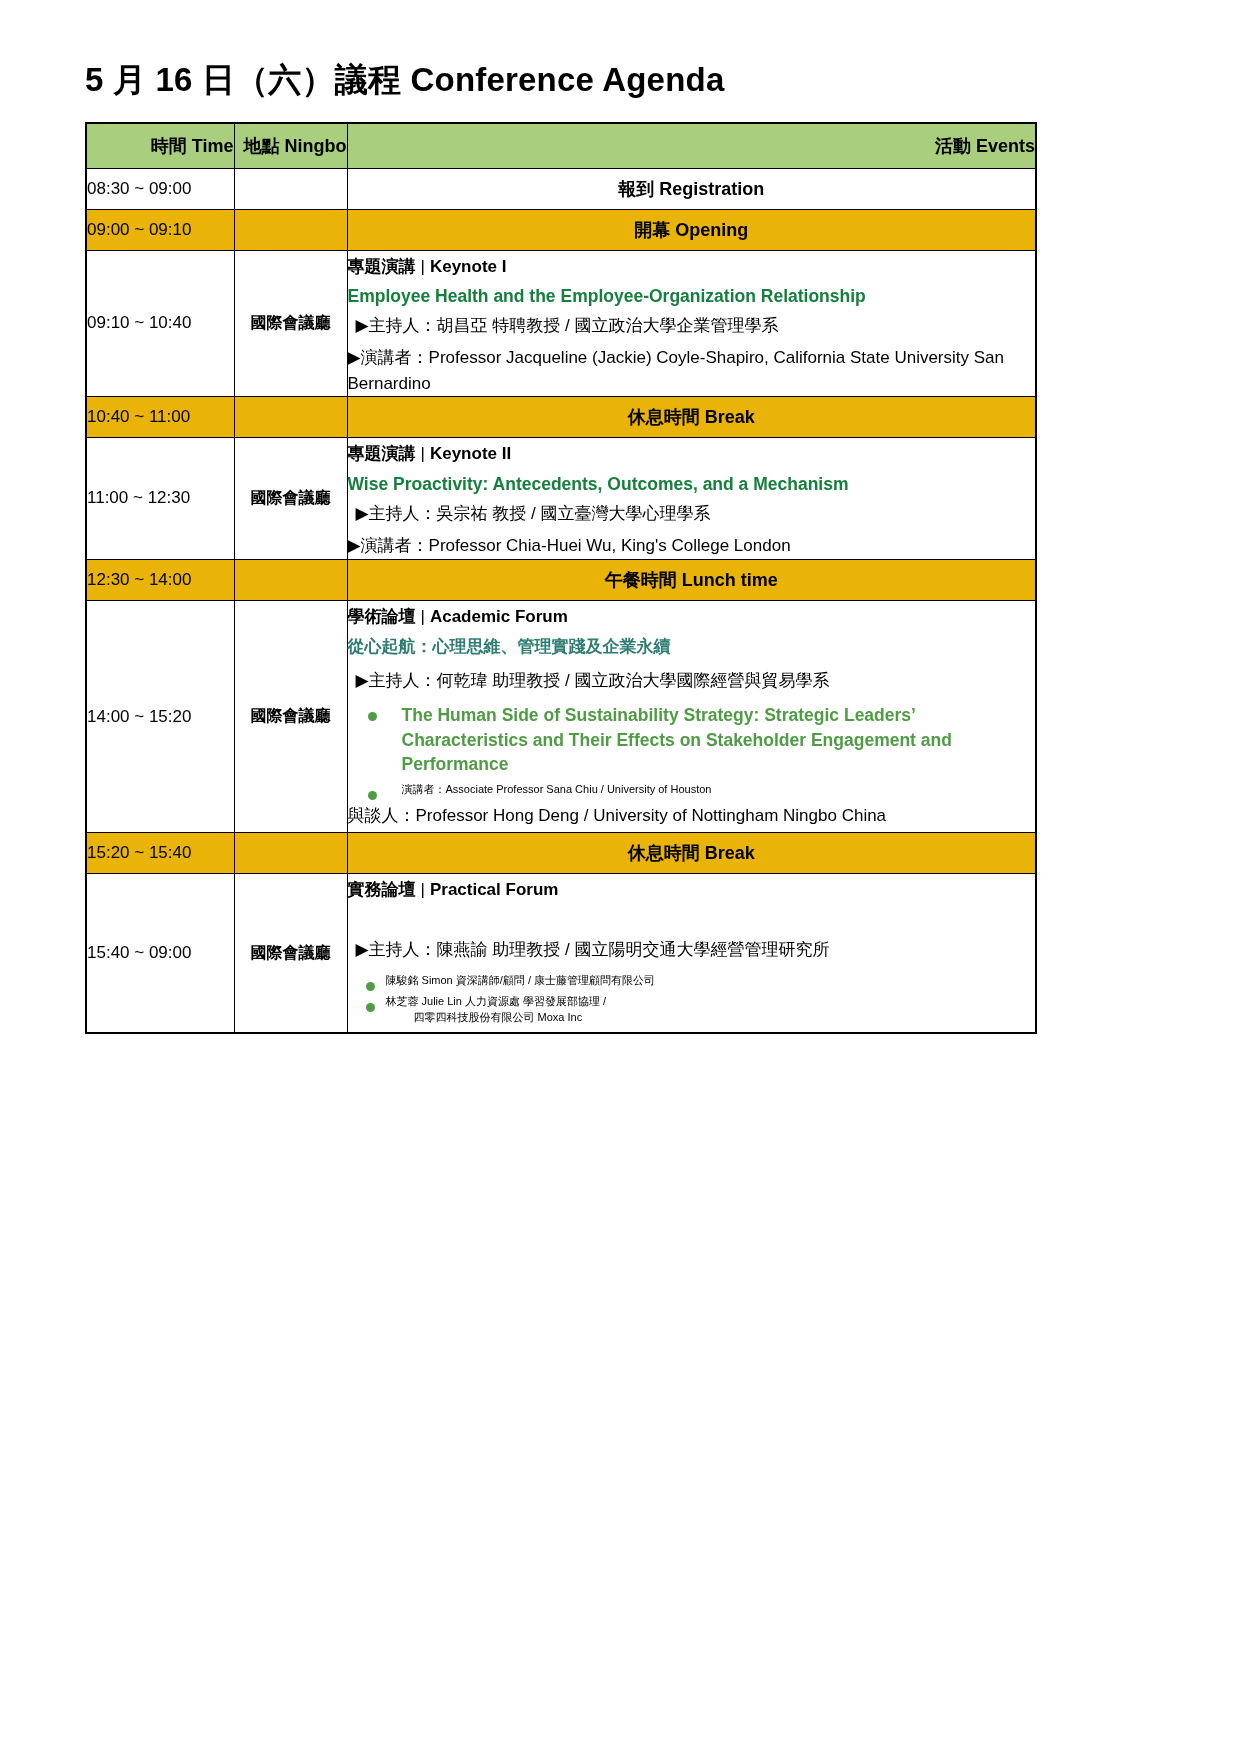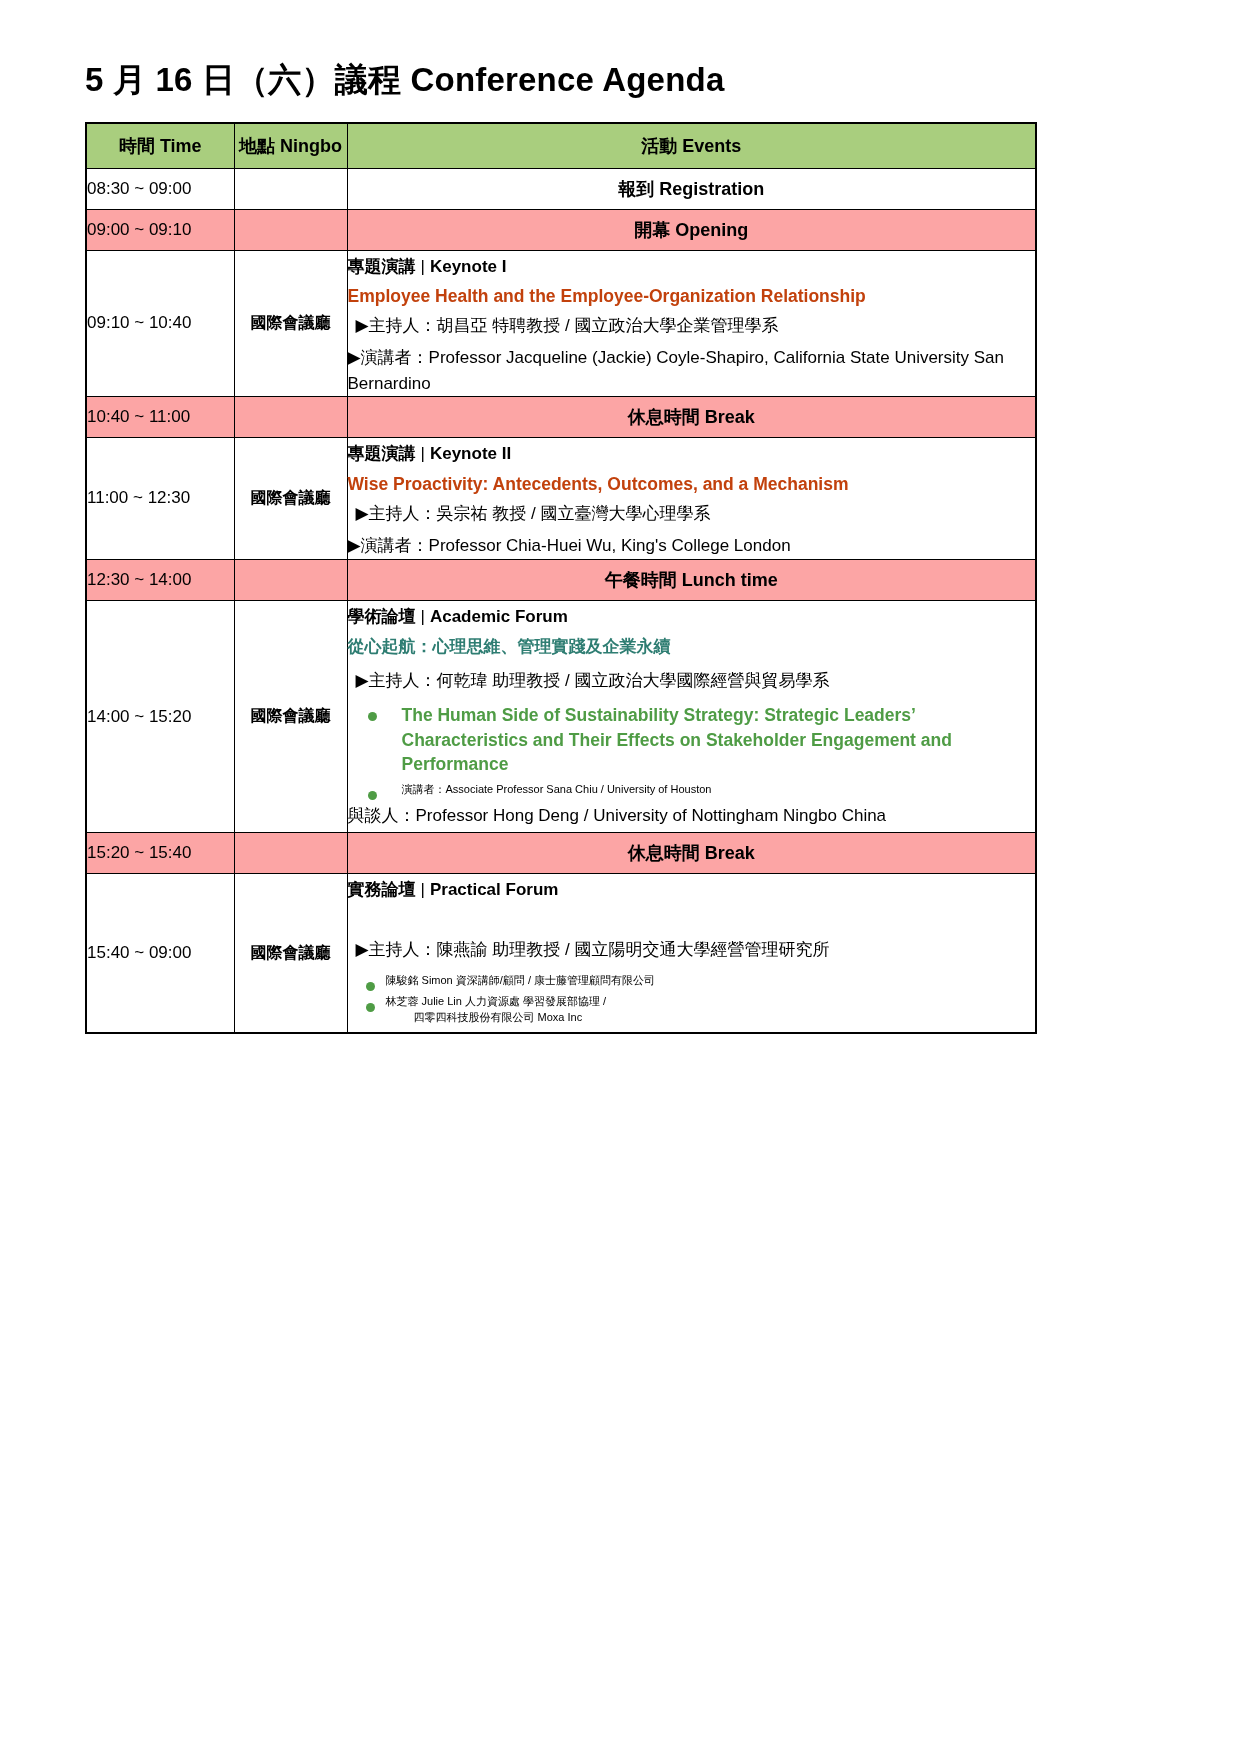--- a/index.html
+++ b/index.html
@@ -42,21 +42,21 @@
   }
   col.c-time  { width: 148px; }
   col.c-venue { width: 113px; }
   col.c-event { width: 689px; }
 
   thead th {
     background: #a9ce7e;
     font-size: 18px;
     font-weight: bold;
     height: 44px;
-    text-align: center;
+    text-align: right;
   }
   th.th-time, th.th-venue { font-weight: bold; }
 
   td.time {
     font-size: 17px;
     padding: 0 0 0 8px;
     text-align: left;
     white-space: nowrap;
   }
   td.venue {
@@ -65,21 +65,21 @@
     text-align: center;
     white-space: nowrap;
   }
   td.event {
     font-size: 17px;
     padding: 6px 10px 6px 12px;
     text-align: left;
     line-height: 1.45;
   }
   tr.band td {
-    background: #fca5a5;
+    background: #eab308;
     height: 40px;
   }
   tr.band td.event {
     text-align: center;
     font-weight: bold;
     font-size: 18px;
   }
   tr.plain-white td.event {
     text-align: center;
     font-weight: bold;
@@ -90,21 +90,21 @@
   .ev-head {
     font-weight: bold;
     font-size: 17px;
     margin: 4px 0 6px 0;
   }
   .ev-head .bar {
     font-weight: normal;
     padding: 0 5px;
   }
   .ev-title-teal {
-    color: #c2410c;
+    color: #15803d;
     font-weight: bold;
     font-size: 17.5px;
     margin: 0 0 4px 0;
     line-height: 1.35;
   }
   .ev-sub-teal {
     color: #2e7d72;
     font-weight: bold;
     font-size: 17px;
     margin: 6px 0 8px 0;

